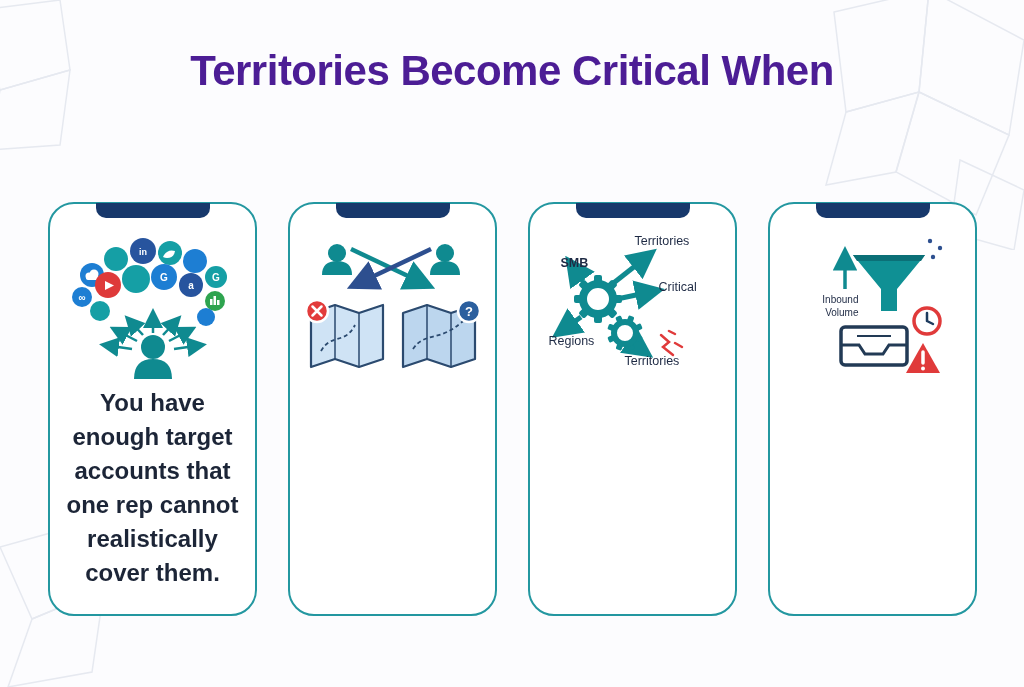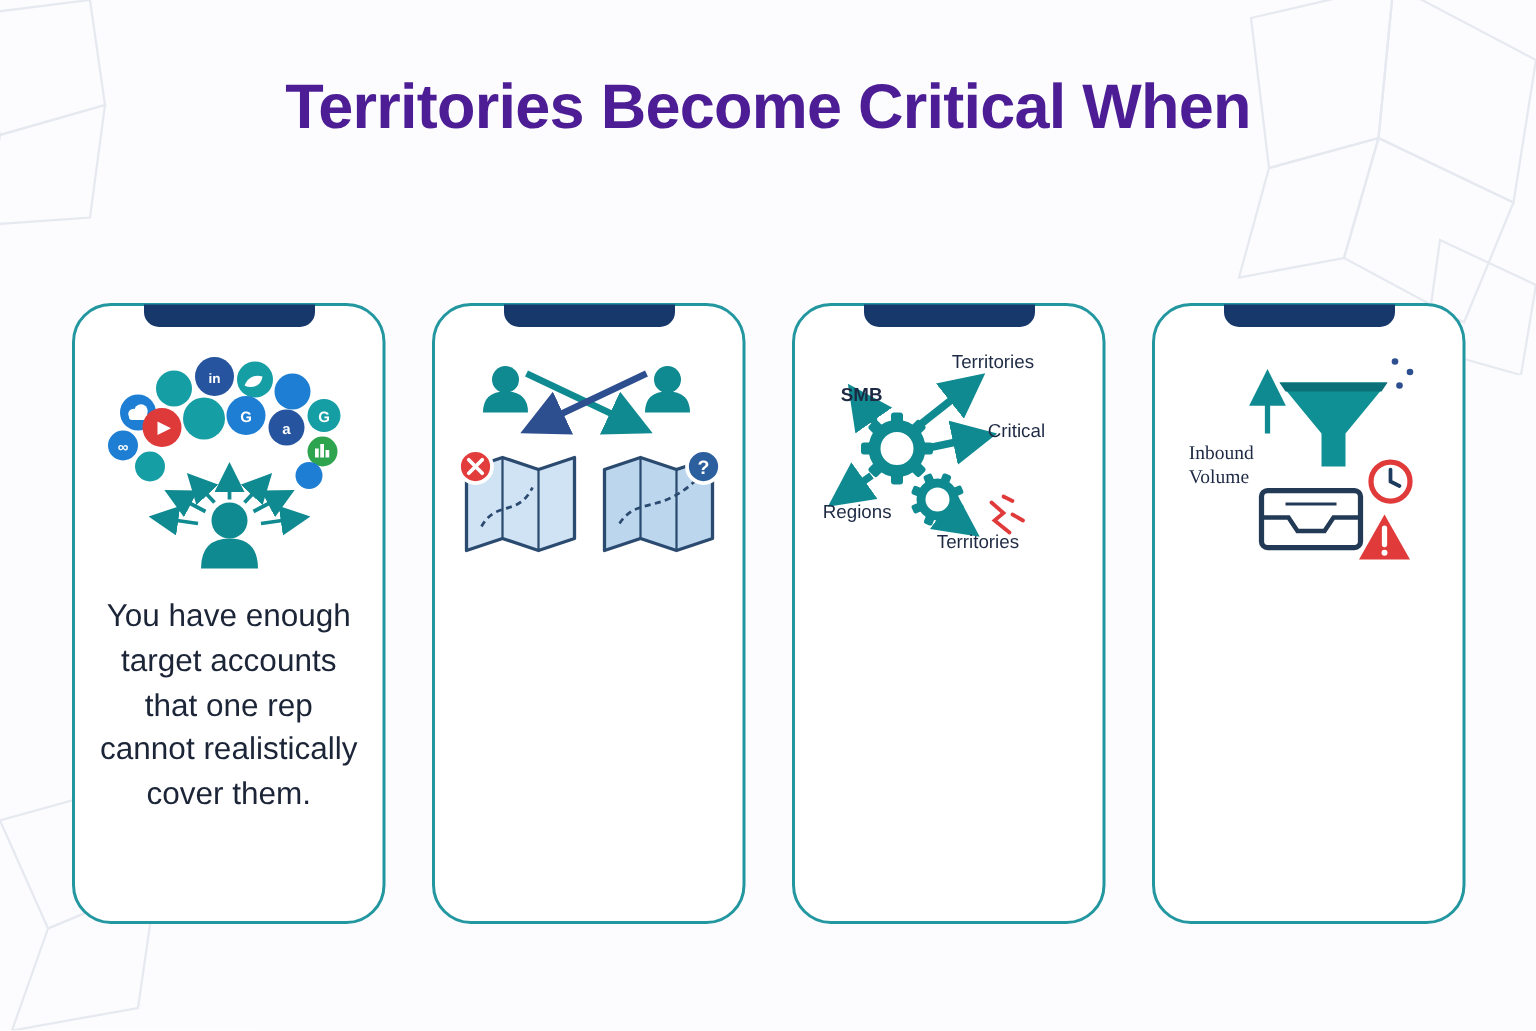--- a/index.html
+++ b/index.html
@@ -27,28 +27,28 @@
   .notch {
     position: absolute; top: -1px; left: 50%; transform: translateX(-50%);
     width: 114px; height: 15px; background: #17386b;
     border-radius: 0 0 10px 10px;
   }
   .icon-area {
     margin-top: 28px; width: 200px; height: 154px; position: relative;
     display: flex; align-items: center; justify-content: center;
   }
   .card-text {
-    margin-top: 10px; padding: 0 15px; text-align: center;
-    font-size: 21px; line-height: 1.42; color: #1c2537; font-weight: 400;
+    padding: 0 15px; text-align: center;
+    font-size: 24px; line-height: 1.42; color: #1c2537; font-weight: 700;
   }
   .float-label {
     position: absolute; font-size: 12.5px; color: #1e2a44; font-weight: 400;
     white-space: nowrap;
   }
-  .float-label.wrap { white-space: normal; width: 66px; text-align: left; line-height: 1.25; font-size: 13px; font-family: Liberation Serif, serif; }
+  .float-label.wrap { white-space: normal; width: 66px; text-align: right; line-height: 1.25; font-size: 10px; }
   .lbl-smb        { left: 28px;  top: 24px; font-weight: bold;  }
   .lbl-enterprise { left: 102px; top: 2px;   }
   .lbl-verticals  { left: 126px; top: 48px;  }
   .lbl-regions    { left: 16px;  top: 102px; }
   .lbl-assignment { left: 92px;  top: 122px; }
   .lbl-inbound    { left: 20px;  top: 62px;  }
 </style>
 </head>
 <body>
 

